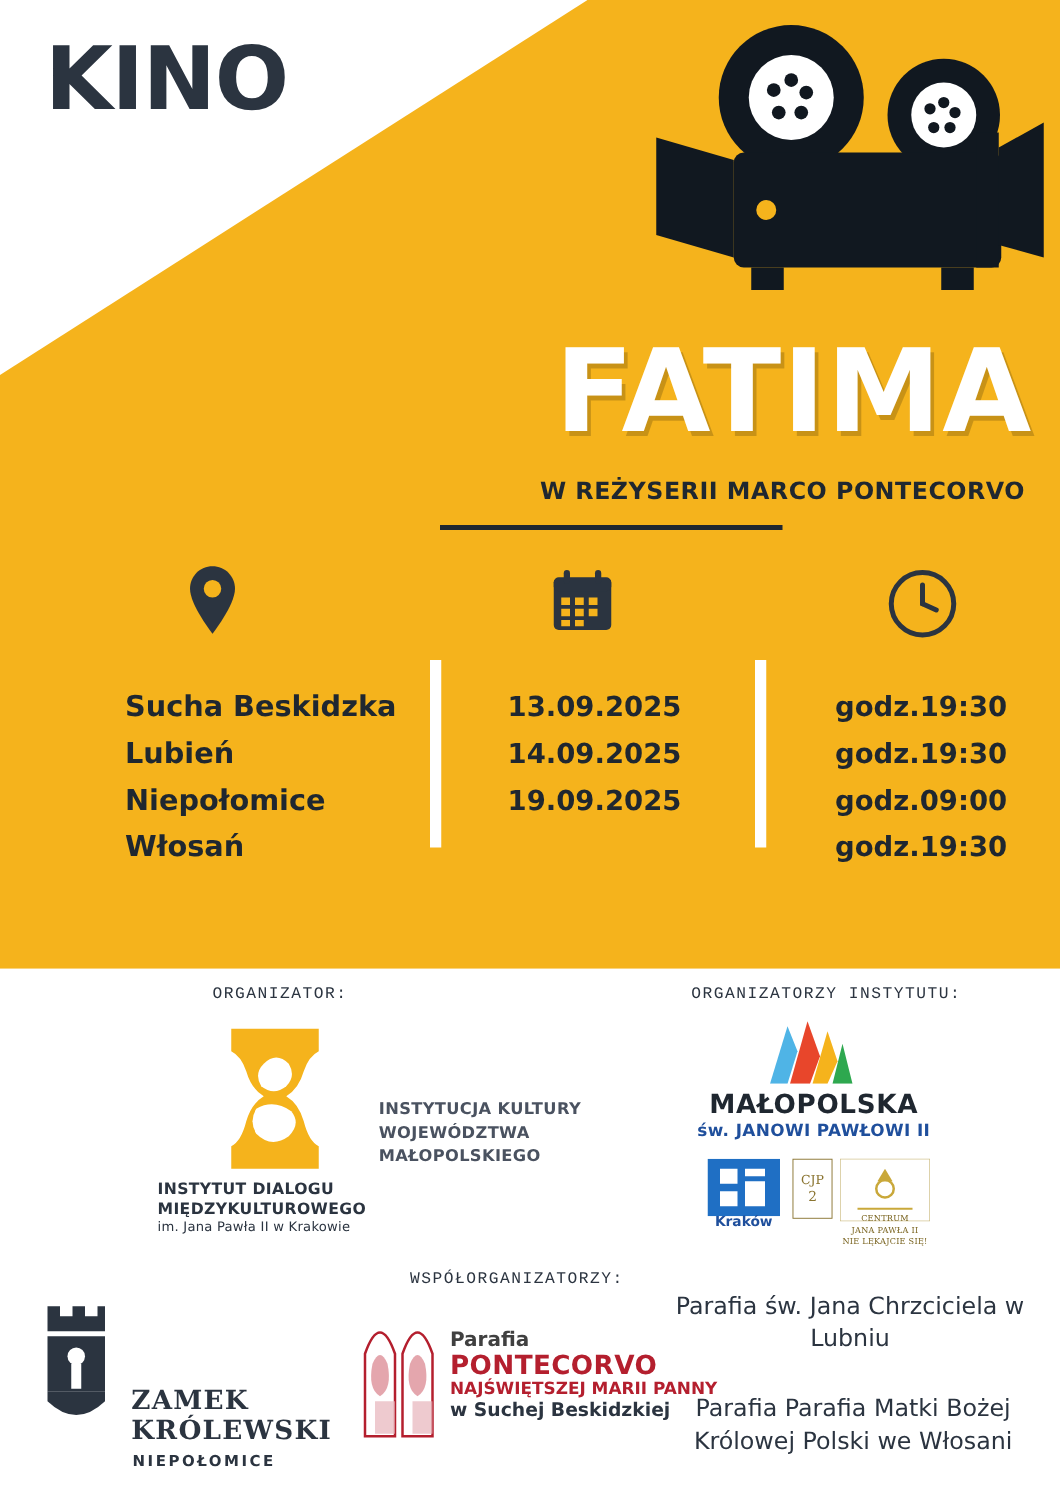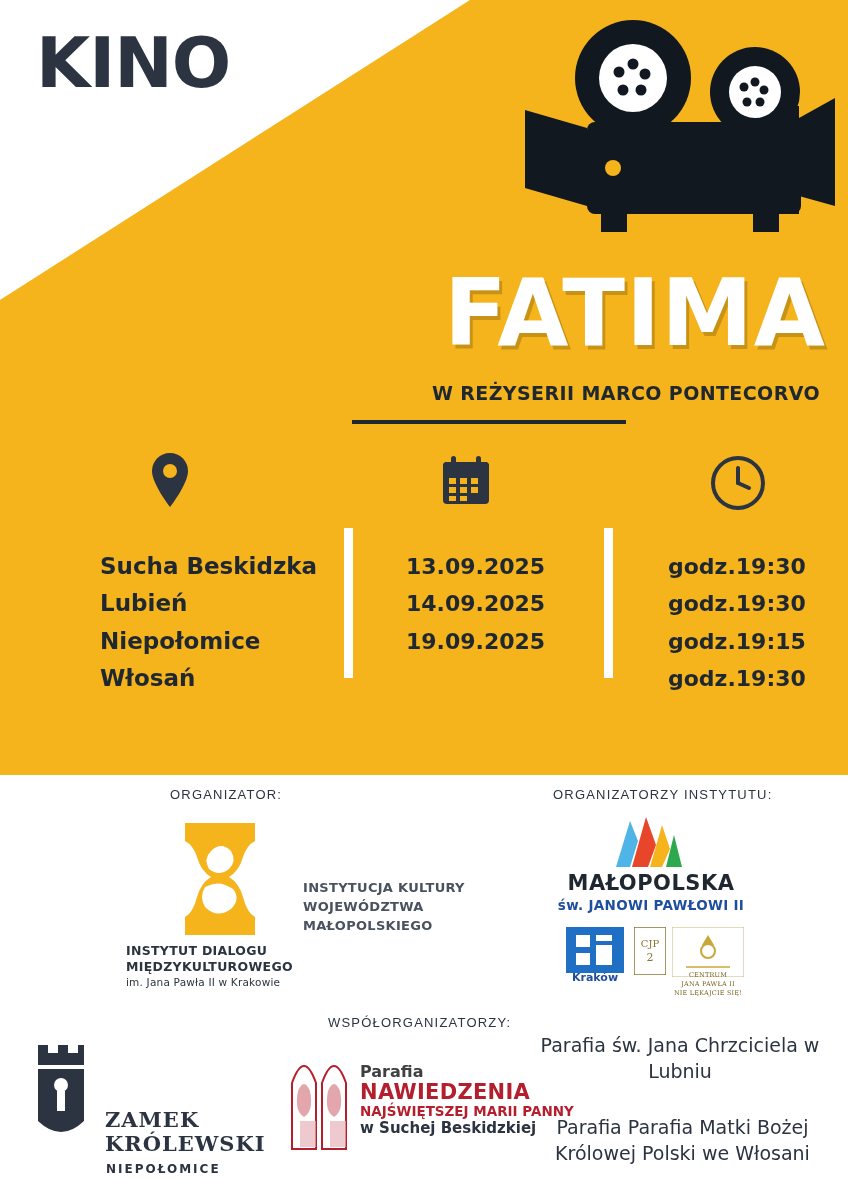--- a/index.html
+++ b/index.html
@@ -152,21 +152,21 @@
     font-size: 14px;
     color: #2b3440;
     letter-spacing: 0.5px;
   }
 
   
   .bottom { position: absolute; left: 0; top: 775px; width: 848px; height: 425px; background: #fff; }
 
   .lbl {
     position: absolute;
-    font-family: Liberation Sans, sans-serif;
+    font-family: Liberation Mono, monospace;
     font-size: 13px;
     letter-spacing: 1.2px;
     color: #2b3440;
     text-transform: uppercase;
   }
   .lbl-org { left: 170px; top: 12px; }
   .lbl-inst { left: 553px; top: 12px; }
   .lbl-wsp { left: 328px; top: 240px; }
 
   
@@ -381,21 +381,21 @@
 
   <div class="col-dates">
     <div>13.09.2025</div>
     <div>14.09.2025</div>
     <div>19.09.2025</div>
   </div>
 
   <div class="col-times">
     <div>godz.19:30</div>
     <div>godz.19:30</div>
-    <div>godz.19:15</div>
+    <div>godz.09:00</div>
     <div>godz.19:30</div>
   </div>
 
 
   <div class="bottom">
 
     <div class="lbl lbl-org">ORGANIZATOR:</div>
     <div class="lbl lbl-inst">ORGANIZATORZY INSTYTUTU:</div>
     <div class="lbl lbl-wsp">WSPÓŁORGANIZATORZY:</div>
 
@@ -468,21 +468,21 @@
     <svg class="paraf-mark" viewBox="0 0 68 108">
       <path d="M6 36 q12 -34 24 0 v66 h-24 z" fill="none" stroke="#b41f2e" stroke-width="2"></path>
       <path d="M36 36 q12 -34 24 0 v66 h-24 z" fill="none" stroke="#b41f2e" stroke-width="2"></path>
       <path d="M12 44 q6 -14 12 0 q4 20 -6 26 q-10 -6 -6 -26z" fill="#d9808a" opacity="0.7"></path>
       <path d="M42 44 q6 -14 12 0 q4 20 -6 26 q-10 -6 -6 -26z" fill="#d9808a" opacity="0.7"></path>
       <path d="M14 74 h16 v26 h-16z" fill="#e7b4ba" opacity="0.7"></path>
       <path d="M44 74 h16 v26 h-16z" fill="#e7b4ba" opacity="0.7"></path>
     </svg>
     <div class="paraf-text">
       <div class="paraf-l1">Parafia</div>
-      <div class="paraf-l2">NAWIEDZENIA</div>
+      <div class="paraf-l2">PONTECORVO</div>
       <div class="paraf-l3">NAJŚWIĘTSZEJ MARII PANNY</div>
       <div class="paraf-l4">w Suchej Beskidzkiej</div>
     </div>
 
     <div class="par-right-1">Parafia św. Jana Chrzciciela w Lubniu</div>
     <div class="par-right-2">Parafia Parafia Matki Bożej Królowej Polski we Włosani</div>
 
   </div>
 </div>
 

